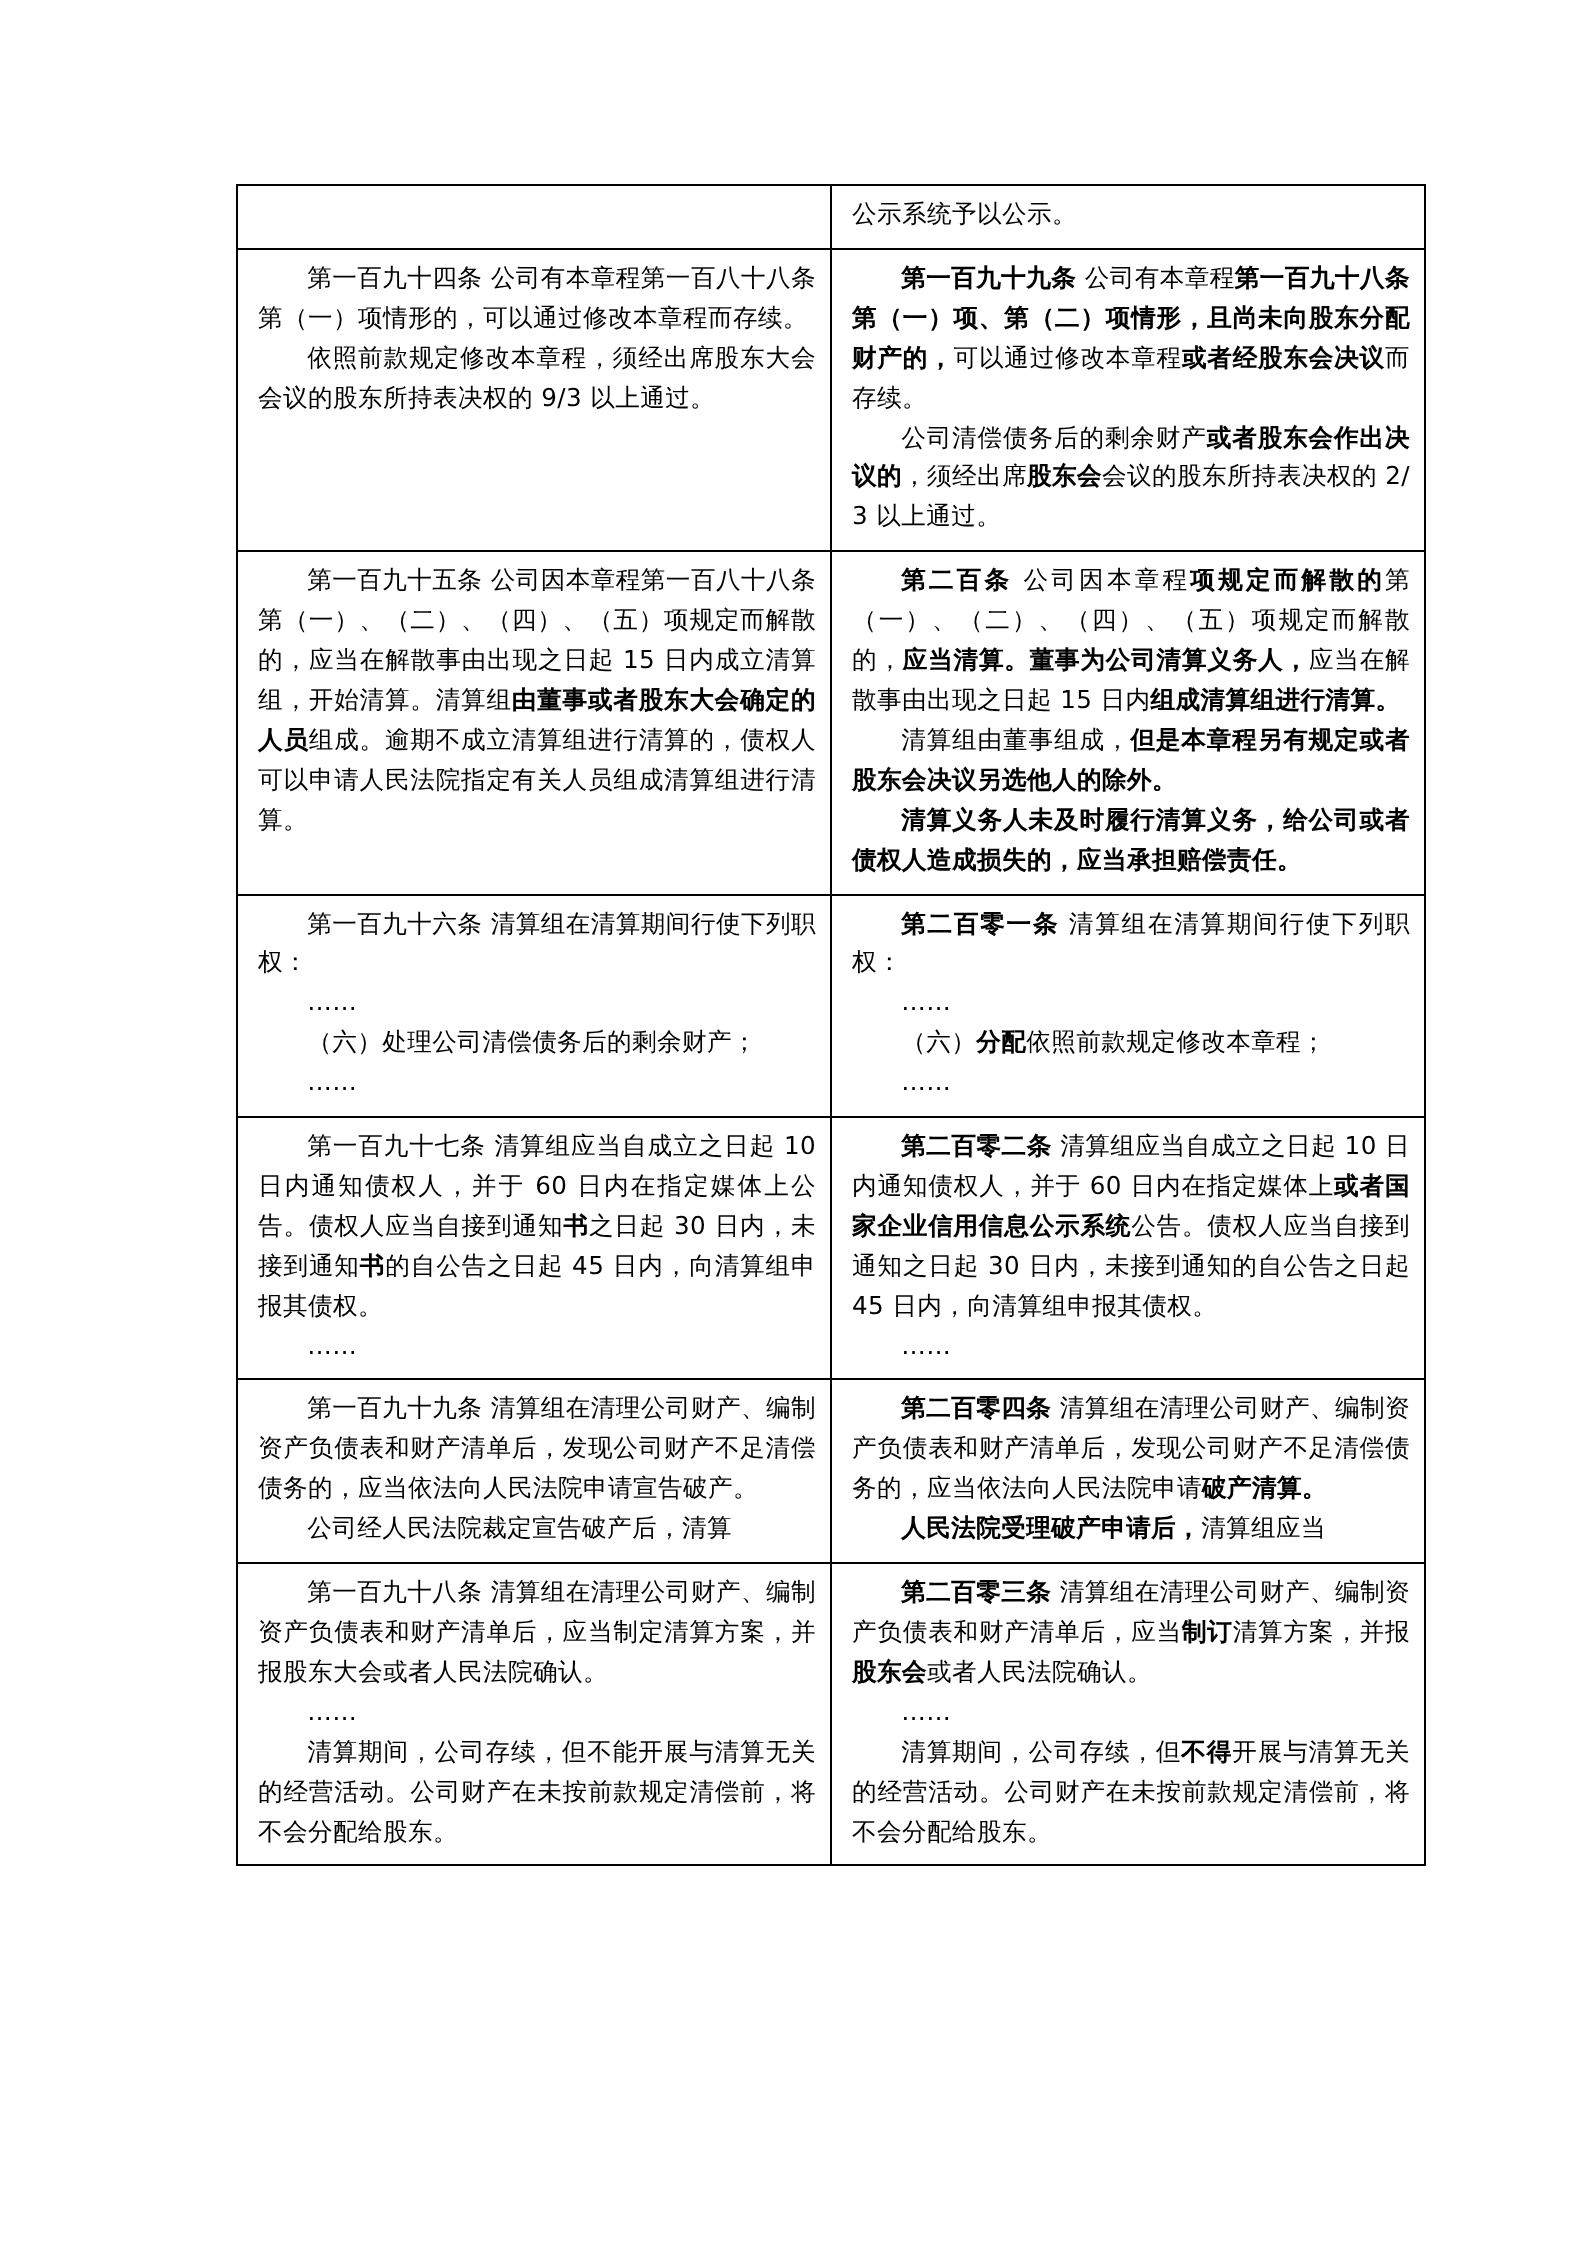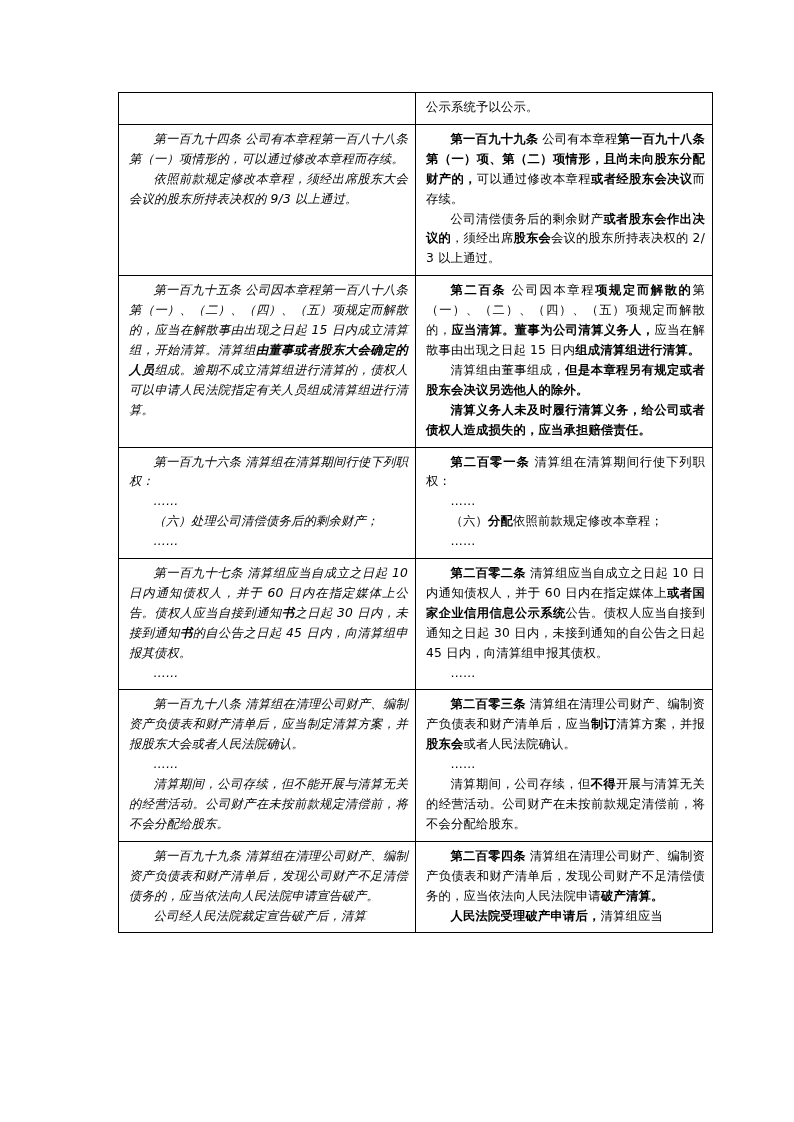--- a/index.html
+++ b/index.html
@@ -27,21 +27,21 @@
   }
   table.doc-table td {
     border: 1px solid #000000;
     vertical-align: top;
     padding: 5px 7px 6px 10px;
     font-size: 12.3px;
     line-height: 1.62;
     letter-spacing: 0.2px;
     word-break: break-all;
   }
-  td.col-left { width: 279px; font-style: italic; }
+  td.col-left { width: 279px; }
   td.col-right { width: 279px; }
   p.para {
     margin: 0;
     text-align: justify;
     text-justify: inter-ideograph;
   }
   p.indent2 { text-indent: 2em; }
   b, .b { font-weight: bold; }
   .empty-cell { height: 18px; }
 </style>
@@ -98,35 +98,35 @@
             <p class="para indent2"><span>第一百九十七条  清算组应当自成立之日起 10 日内通知债权人，并于 60 日内在指定媒体上公告。债权人应当自接到通知</span><span class="b">书</span><span>之日起 30 日内，未接到通知</span><span class="b">书</span><span>的自公告之日起 45 日内，向清算组申报其债权。</span></p>
             <p class="para indent2"><span>……</span></p>
           </td>
           <td class="col-right">
             <p class="para indent2"><span class="b">第二百零二条</span><span>  清算组应当自成立之日起 10 日内通知债权人，并于 60 日内在指定媒体上</span><span class="b">或者国家企业信用信息公示系统</span><span>公告。债权人应当自接到通知之日起 30 日内，未接到通知的自公告之日起 45 日内，向清算组申报其债权。</span></p>
             <p class="para indent2"><span>……</span></p>
           </td>
         </tr>
         <tr>
           <td class="col-left">
+            <p class="para indent2"><span>第一百九十九条  清算组在清理公司财产、编制资产负债表和财产清单后，发现公司财产不足清偿债务的，应当依法向人民法院申请宣告破产。</span></p>
+            <p class="para indent2"><span>公司经人民法院裁定宣告破产后，清算</span></p>
+          </td>
+          <td class="col-right">
+            <p class="para indent2"><span class="b">第二百零四条</span><span>  清算组在清理公司财产、编制资产负债表和财产清单后，发现公司财产不足清偿债务的，应当依法向人民法院申请</span><span class="b">破产清算。</span></p>
+            <p class="para indent2"><span class="b">人民法院受理破产申请后，</span><span>清算组应当</span></p>
+          </td>
+        </tr>
+        <tr>
+          <td class="col-left">
             <p class="para indent2"><span>第一百九十八条  清算组在清理公司财产、编制资产负债表和财产清单后，应当制定清算方案，并报股东大会或者人民法院确认。</span></p>
             <p class="para indent2"><span>……</span></p>
             <p class="para indent2"><span>清算期间，公司存续，但不能开展与清算无关的经营活动。公司财产在未按前款规定清偿前，将不会分配给股东。</span></p>
           </td>
           <td class="col-right">
             <p class="para indent2"><span class="b">第二百零三条</span><span>  清算组在清理公司财产、编制资产负债表和财产清单后，应当</span><span class="b">制订</span><span>清算方案，并报</span><span class="b">股东会</span><span>或者人民法院确认。</span></p>
             <p class="para indent2"><span>……</span></p>
             <p class="para indent2"><span>清算期间，公司存续，但</span><span class="b">不得</span><span>开展与清算无关的经营活动。公司财产在未按前款规定清偿前，将不会分配给股东。</span></p>
           </td>
         </tr>
-        <tr>
-          <td class="col-left">
-            <p class="para indent2"><span>第一百九十九条  清算组在清理公司财产、编制资产负债表和财产清单后，发现公司财产不足清偿债务的，应当依法向人民法院申请宣告破产。</span></p>
-            <p class="para indent2"><span>公司经人民法院裁定宣告破产后，清算</span></p>
-          </td>
-          <td class="col-right">
-            <p class="para indent2"><span class="b">第二百零四条</span><span>  清算组在清理公司财产、编制资产负债表和财产清单后，发现公司财产不足清偿债务的，应当依法向人民法院申请</span><span class="b">破产清算。</span></p>
-            <p class="para indent2"><span class="b">人民法院受理破产申请后，</span><span>清算组应当</span></p>
-          </td>
-        </tr>
       </tbody>
   </table>
 </div>
 
 </body></html>

